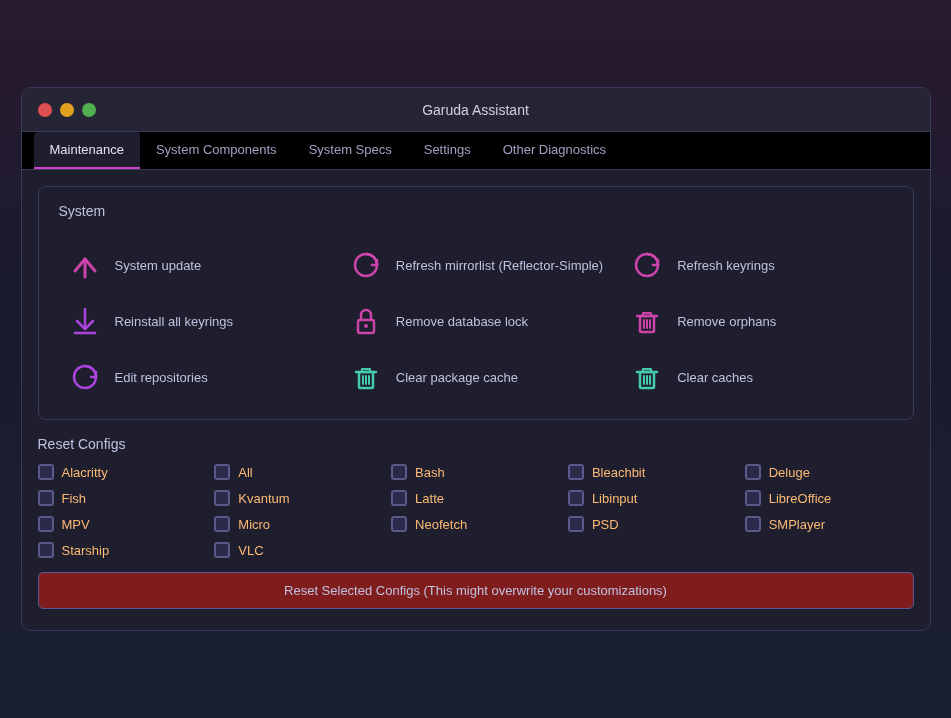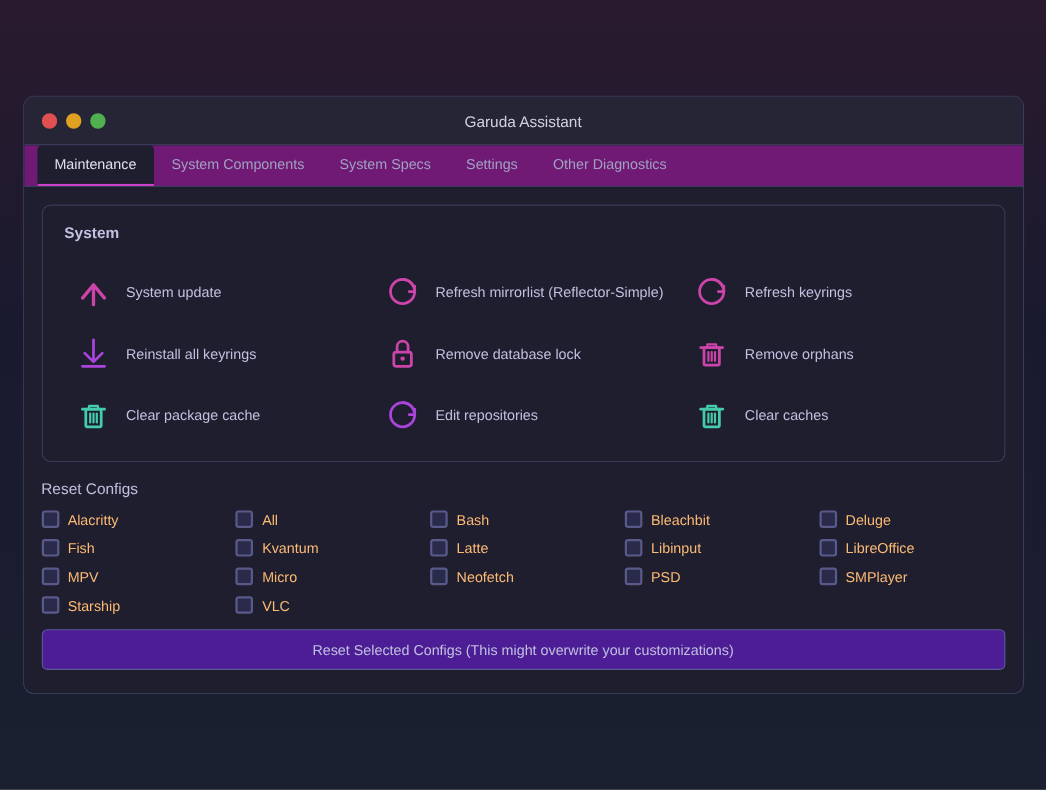--- a/index.html
+++ b/index.html
@@ -46,21 +46,21 @@
     .tl-max { background: #50b050; }
     .window-title {
       position: absolute;
       left: 50%;
       transform: translateX(-50%);
       color: #d0d0e0;
       font-size: 14px;
       font-weight: 500;
     }
     .tab-bar {
-      background: #701a75;
+      background: #000000;
       display: flex;
       gap: 0;
       padding: 0 12px;
       border-bottom: 1px solid #3a3a5a;
     }
     .tab {
       padding: 10px 16px;
       color: #a0a0c0;
       font-size: 13px;
       cursor: pointer;
@@ -81,21 +81,21 @@
     }
     .section-box {
       border: 1px solid #3a3a5a;
       border-radius: 8px;
       padding: 16px 20px;
       margin-bottom: 16px;
     }
     .section-title {
       color: #c0c0e0;
       font-size: 14px;
-      font-weight: 700;
+      font-weight: 400;
       margin-bottom: 20px;
     }
     .actions-grid {
       display: grid;
       grid-template-columns: repeat(3, 1fr);
       gap: 4px 10px;
       text-align: center;
     }
     .action-item {
       display: flex;
@@ -142,21 +142,21 @@
       background: #2a2a4a;
       flex-shrink: 0;
     }
     .checkbox-label {
       color: #fdba74;
       font-size: 13px;
     }
     .reset-button {
       width: 100%;
       padding: 10px;
-      background: #4c1d95;
+      background: #7f1d1d;
       border: 1px solid #5a5a9a;
       border-radius: 5px;
       color: #c0c0e0;
       font-size: 13px;
       cursor: pointer;
       text-align: center;
     }
 
     
     svg { display: block; }
@@ -253,45 +253,45 @@
               <line x1="18" y1="17" x2="18" y2="25" stroke="#cc44aa" stroke-width="2" stroke-linecap="round"></line>
               <line x1="21" y1="17" x2="21" y2="25" stroke="#cc44aa" stroke-width="2" stroke-linecap="round"></line>
             </svg>
           </div>
           <span class="action-label">Remove orphans</span>
         </div>
 
         <div class="action-item">
           <div class="action-icon">
             <svg width="36" height="36" viewBox="0 0 36 36">
+              <circle cx="18" cy="18" r="11" stroke="#aa44dd" stroke-width="2.5" fill="none"></circle>
+              <path d="M18 7 A11 11 0 0 1 29 18" stroke="#aa44dd" stroke-width="2.5" fill="none" stroke-linecap="round"></path>
+              <polyline points="29,13 29,18 24,18" stroke="#aa44dd" stroke-width="2.5" fill="none" stroke-linecap="round" stroke-linejoin="round"></polyline>
+            </svg>
+          </div>
+          <span class="action-label">Edit repositories</span>
+        </div>
+
+        <div class="action-item">
+          <div class="action-icon">
+            <svg width="36" height="36" viewBox="0 0 36 36">
               <rect x="11" y="13" width="14" height="16" rx="1" stroke="#44ccaa" stroke-width="2.5" fill="none"></rect>
               <line x1="8" y1="13" x2="28" y2="13" stroke="#44ccaa" stroke-width="2.5" stroke-linecap="round"></line>
               <path d="M14 13 L14 10 L22 10 L22 13" stroke="#44ccaa" stroke-width="2" fill="none" stroke-linecap="round" stroke-linejoin="round"></path>
               <line x1="15" y1="17" x2="15" y2="25" stroke="#44ccaa" stroke-width="2" stroke-linecap="round"></line>
               <line x1="18" y1="17" x2="18" y2="25" stroke="#44ccaa" stroke-width="2" stroke-linecap="round"></line>
               <line x1="21" y1="17" x2="21" y2="25" stroke="#44ccaa" stroke-width="2" stroke-linecap="round"></line>
             </svg>
           </div>
           <span class="action-label">Clear package cache</span>
         </div>
 
         <div class="action-item">
           <div class="action-icon">
             <svg width="36" height="36" viewBox="0 0 36 36">
-              <circle cx="18" cy="18" r="11" stroke="#aa44dd" stroke-width="2.5" fill="none"></circle>
-              <path d="M18 7 A11 11 0 0 1 29 18" stroke="#aa44dd" stroke-width="2.5" fill="none" stroke-linecap="round"></path>
-              <polyline points="29,13 29,18 24,18" stroke="#aa44dd" stroke-width="2.5" fill="none" stroke-linecap="round" stroke-linejoin="round"></polyline>
-            </svg>
-          </div>
-          <span class="action-label">Edit repositories</span>
-        </div>
-
-        <div class="action-item">
-          <div class="action-icon">
-            <svg width="36" height="36" viewBox="0 0 36 36">
               <rect x="11" y="13" width="14" height="16" rx="1" stroke="#44ccaa" stroke-width="2.5" fill="none"></rect>
               <line x1="8" y1="13" x2="28" y2="13" stroke="#44ccaa" stroke-width="2.5" stroke-linecap="round"></line>
               <path d="M14 13 L14 10 L22 10 L22 13" stroke="#44ccaa" stroke-width="2" fill="none" stroke-linecap="round" stroke-linejoin="round"></path>
               <line x1="15" y1="17" x2="15" y2="25" stroke="#44ccaa" stroke-width="2" stroke-linecap="round"></line>
               <line x1="18" y1="17" x2="18" y2="25" stroke="#44ccaa" stroke-width="2" stroke-linecap="round"></line>
               <line x1="21" y1="17" x2="21" y2="25" stroke="#44ccaa" stroke-width="2" stroke-linecap="round"></line>
             </svg>
           </div>
           <span class="action-label">Clear caches</span>
         </div>

